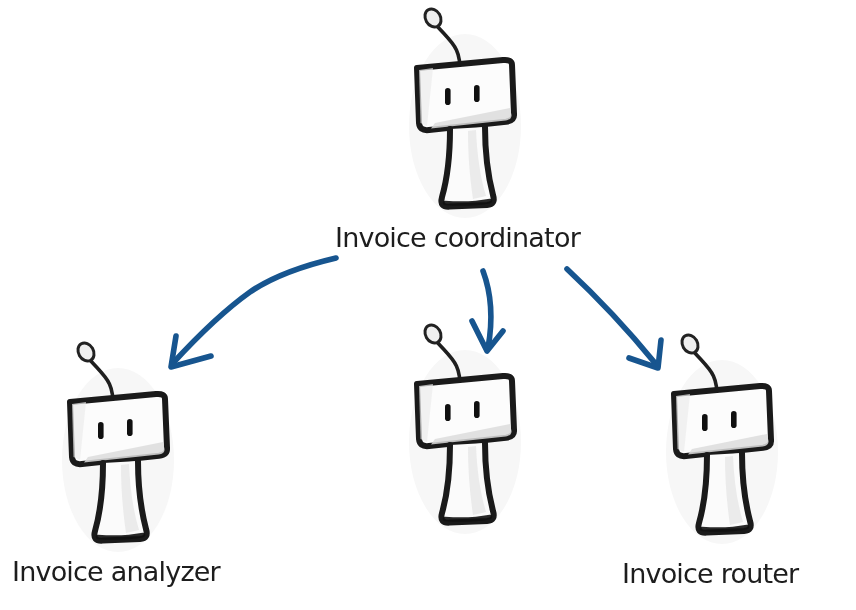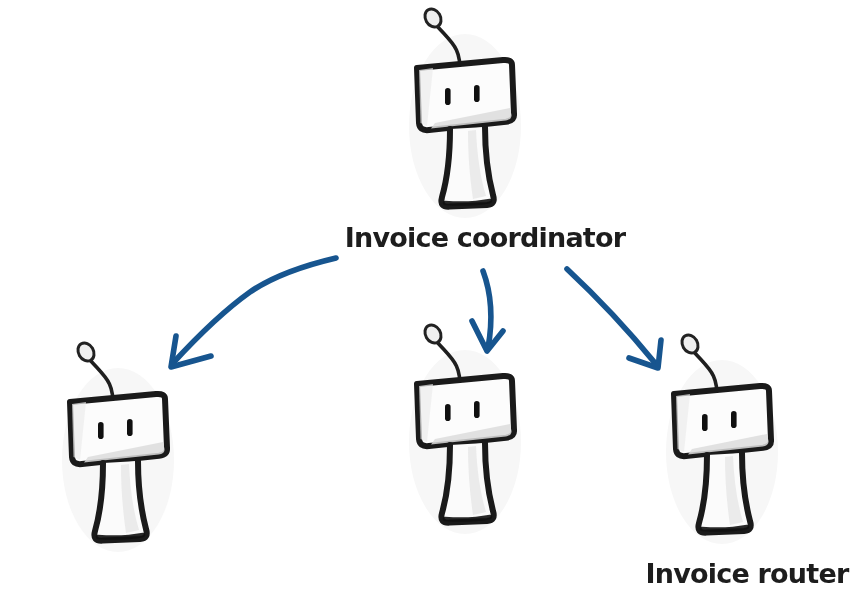--- a/index.html
+++ b/index.html
@@ -16,23 +16,23 @@
     overflow: hidden;
   }
   .agent {
     position: absolute;
     width: 120px;
     height: 215px;
   }
   .agent svg { display: block; width: 120px; height: 215px; }
   .node-label {
     position: absolute;
-    text-align: center;
+    text-align: left;
     font-size: 27px;
-    font-weight: 700;
+    font-weight: 400;
     letter-spacing: -0.8px;
     color: #1d1d1d;
     white-space: nowrap;
   }
   .edges {
     position: absolute;
     left: 0; top: 0;
     width: 856px;
     height: 610px;
     pointer-events: none;
@@ -93,20 +93,21 @@
         <use href="#robot-shape"></use>
       </svg>
   </div>
   <div class="node-label" style="left:335px; top:222px; width:300px;">Invoice coordinator</div>
 
   <div class="agent" style="left:56px; top:338px;">
     <svg viewBox="0 0 120 215">
         <use href="#robot-shape"></use>
       </svg>
   </div>
+  <div class="node-label" style="left:12px; top:556px; width:260px;">Invoice analyzer</div>
 
   <div class="agent" style="left:403px; top:320px;">
     <svg viewBox="0 0 120 215">
         <use href="#robot-shape"></use>
       </svg>
   </div>
 
   <div class="agent" style="left:660px; top:330px;">
     <svg viewBox="0 0 120 215">
         <use href="#robot-shape"></use>

